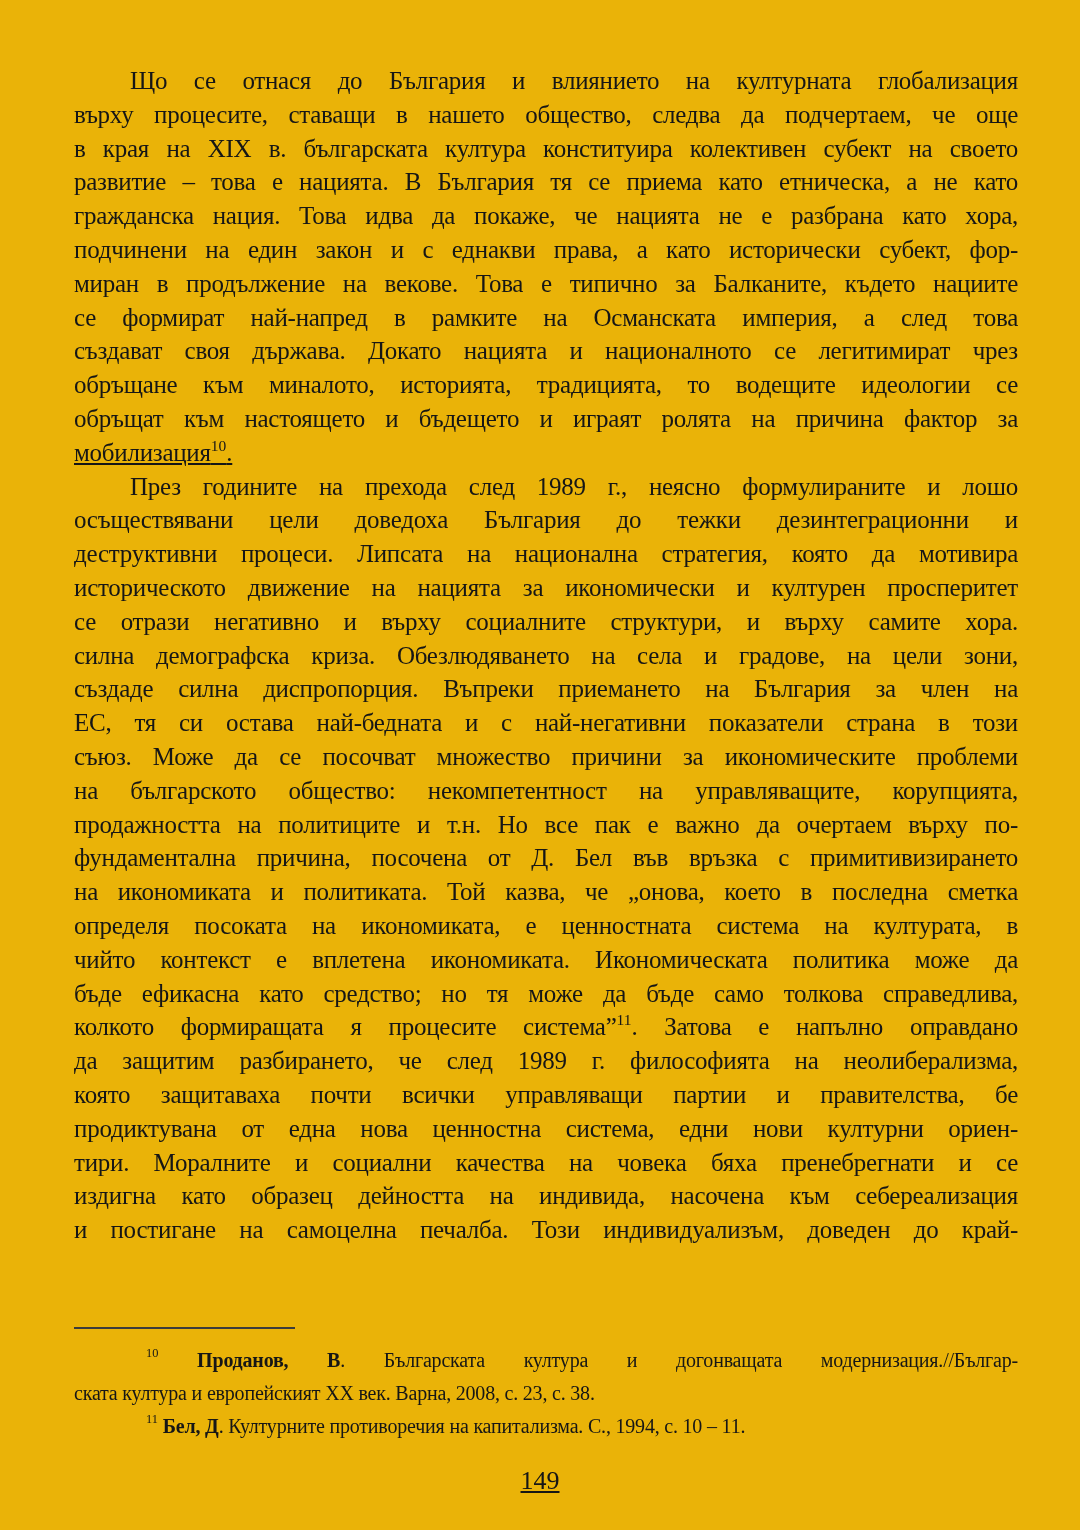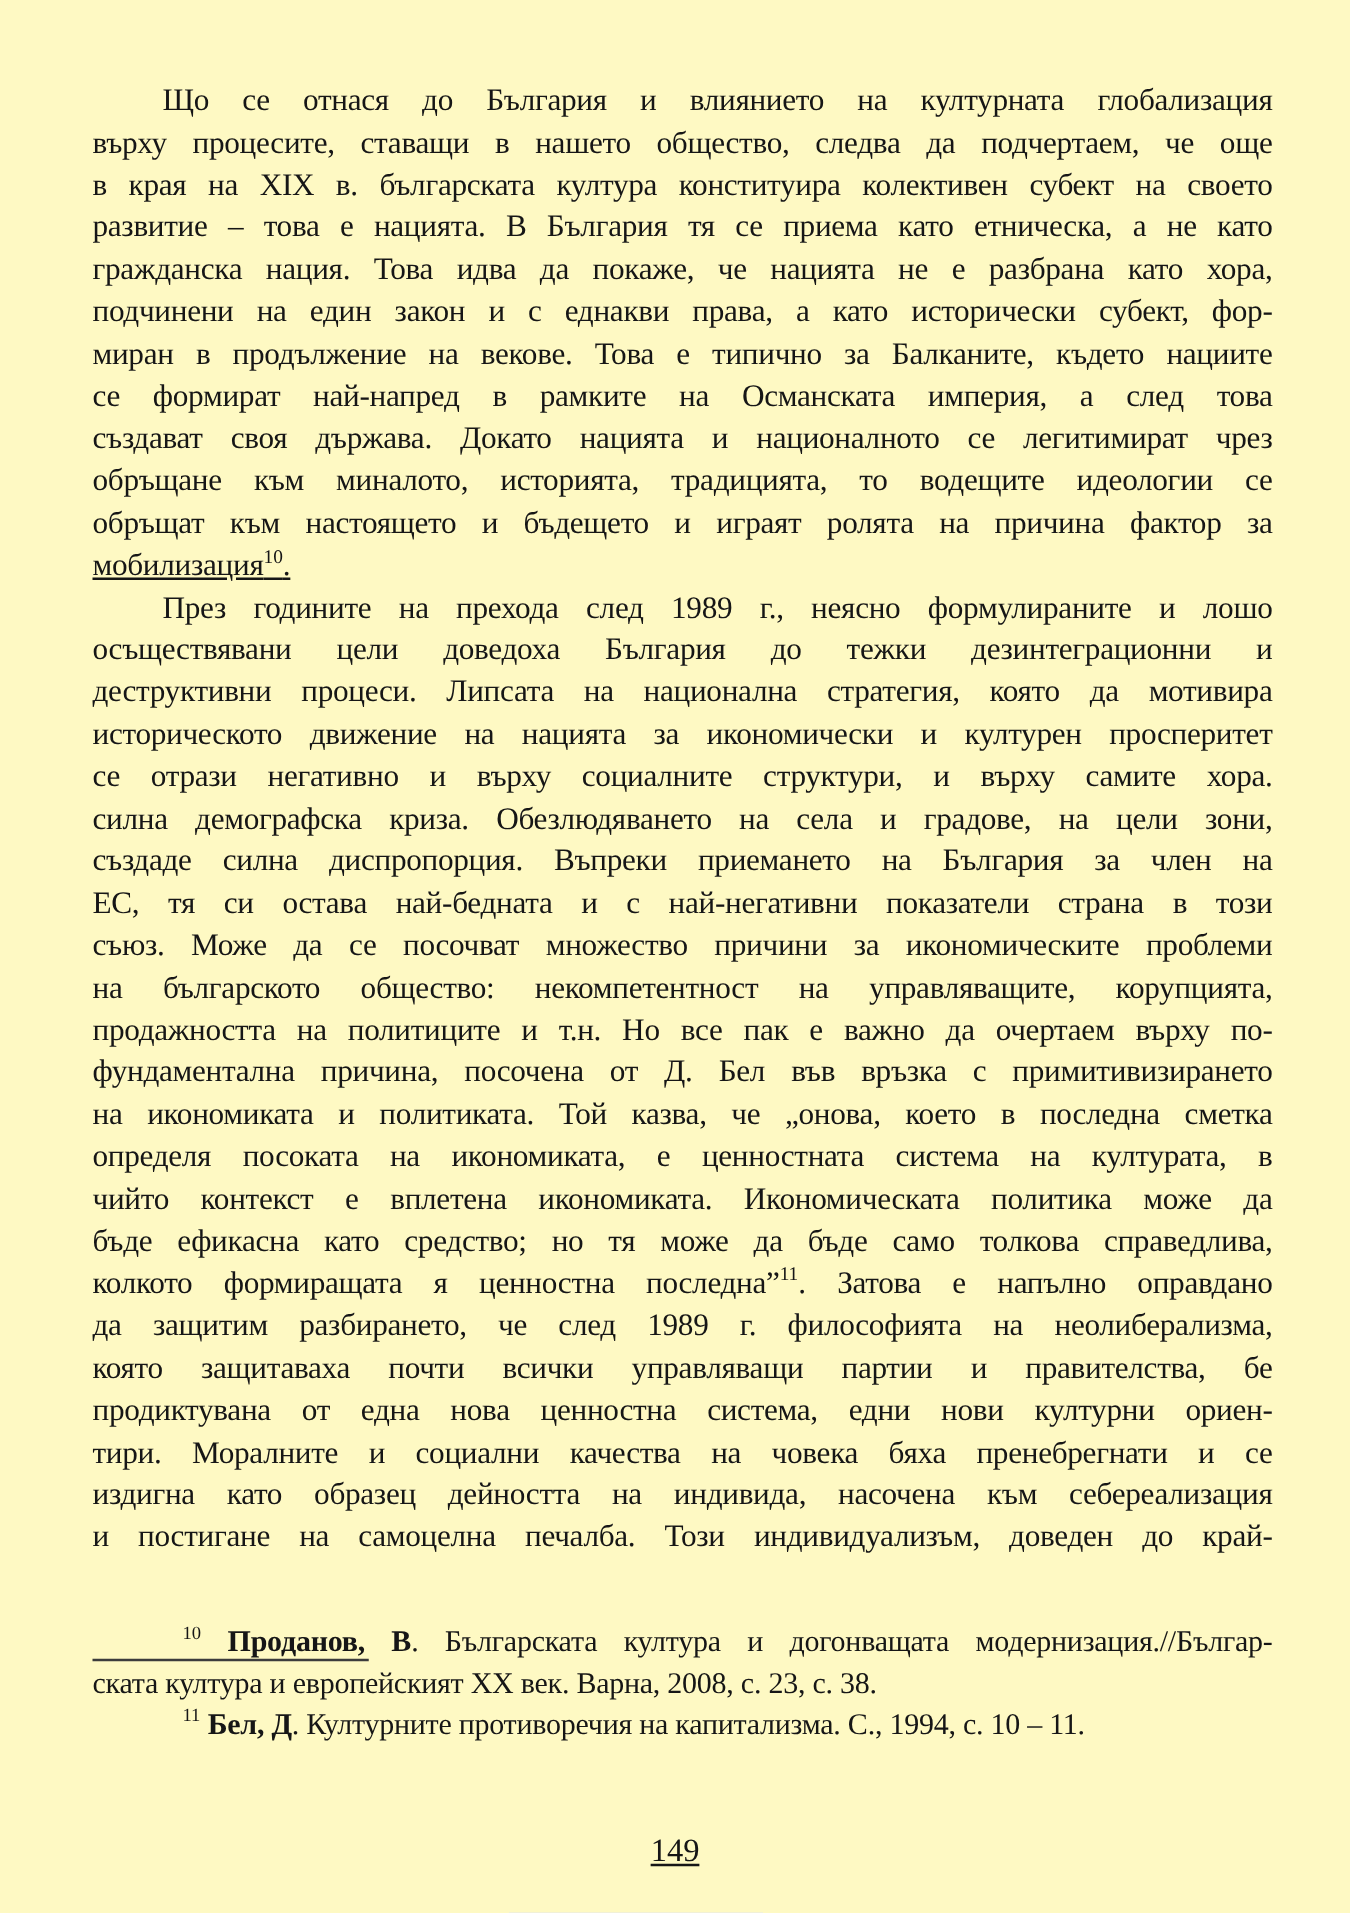--- a/index.html
+++ b/index.html
@@ -5,21 +5,21 @@
   html, body {
     margin: 0;
     padding: 0;
     background: #e8e8e8;
   }
   .page {
     position: relative;
     width: 1080px;
     height: 1530px;
     margin: 0 auto;
-    background: #fef9c3;
+    background: #eab308;
     color: #161616;
     font-family: "Liberation Serif", "DejaVu Serif", serif;
     overflow: hidden;
   }
   .text-block {
     position: absolute;
     top: 64px;
     left: 74px;
     width: 944px;
     font-size: 25px;
@@ -48,24 +48,24 @@
   .footnote-sep {
     position: absolute;
     top: 1327px;
     left: 74px;
     width: 221px;
     height: 0;
     border-top: 2px solid #3c3c3c;
   }
   .footnotes {
     position: absolute;
-    top: 1298px;
+    top: 1344px;
     left: 74px;
     width: 944px;
-    font-size: 24px;
+    font-size: 20px;
     letter-spacing: -0.2px;
   }
   .fline {
     line-height: 32.8px;
     height: 32.8px;
     text-align: justify;
     text-align-last: justify;
   }
   .fline.left {
     text-align-last: left;
@@ -118,21 +118,21 @@
       <div class="line">създаде силна диспропорция. Въпреки приемането на България за член на</div>
       <div class="line">ЕС, тя си остава най-бедната и с най-негативни показатели страна в този</div>
       <div class="line">съюз.  Може да се посочват множество причини за икономическите проблеми</div>
       <div class="line">на българското общество: некомпетентност на управляващите, корупцията,</div>
       <div class="line">продажността на политиците и т.н. Но все пак е важно да очертаем върху по-</div>
       <div class="line">фундаментална причина, посочена от Д. Бел във връзка с примитивизирането</div>
       <div class="line">на икономиката и политиката. Той казва, че „онова, което в последна сметка</div>
       <div class="line">определя посоката на икономиката, е ценностната система на културата, в</div>
       <div class="line">чийто контекст е вплетена икономиката. Икономическата политика може да</div>
       <div class="line">бъде ефикасна като средство; но тя може да бъде само толкова справедлива,</div>
-      <div class="line"><span>колкото формиращата я ценностна последна”</span><sup class="fnref">11</sup><span>. Затова е напълно оправдано</span></div>
+      <div class="line"><span>колкото формиращата я процесите система”</span><sup class="fnref">11</sup><span>. Затова е напълно оправдано</span></div>
       <div class="line">да защитим разбирането, че след 1989 г. философията на неолиберализма,</div>
       <div class="line">която защитаваха почти всички управляващи партии и правителства, бе</div>
       <div class="line">продиктувана от една нова ценностна система, едни нови културни ориен-</div>
       <div class="line">тири. Моралните и социални качества на човека бяха пренебрегнати и се</div>
       <div class="line">издигна като образец дейността на индивида, насочена към себереализация</div>
       <div class="line">и постигане на самоцелна печалба. Този индивидуализъм, доведен до край-</div>
     </div>
 
   </div>
 

